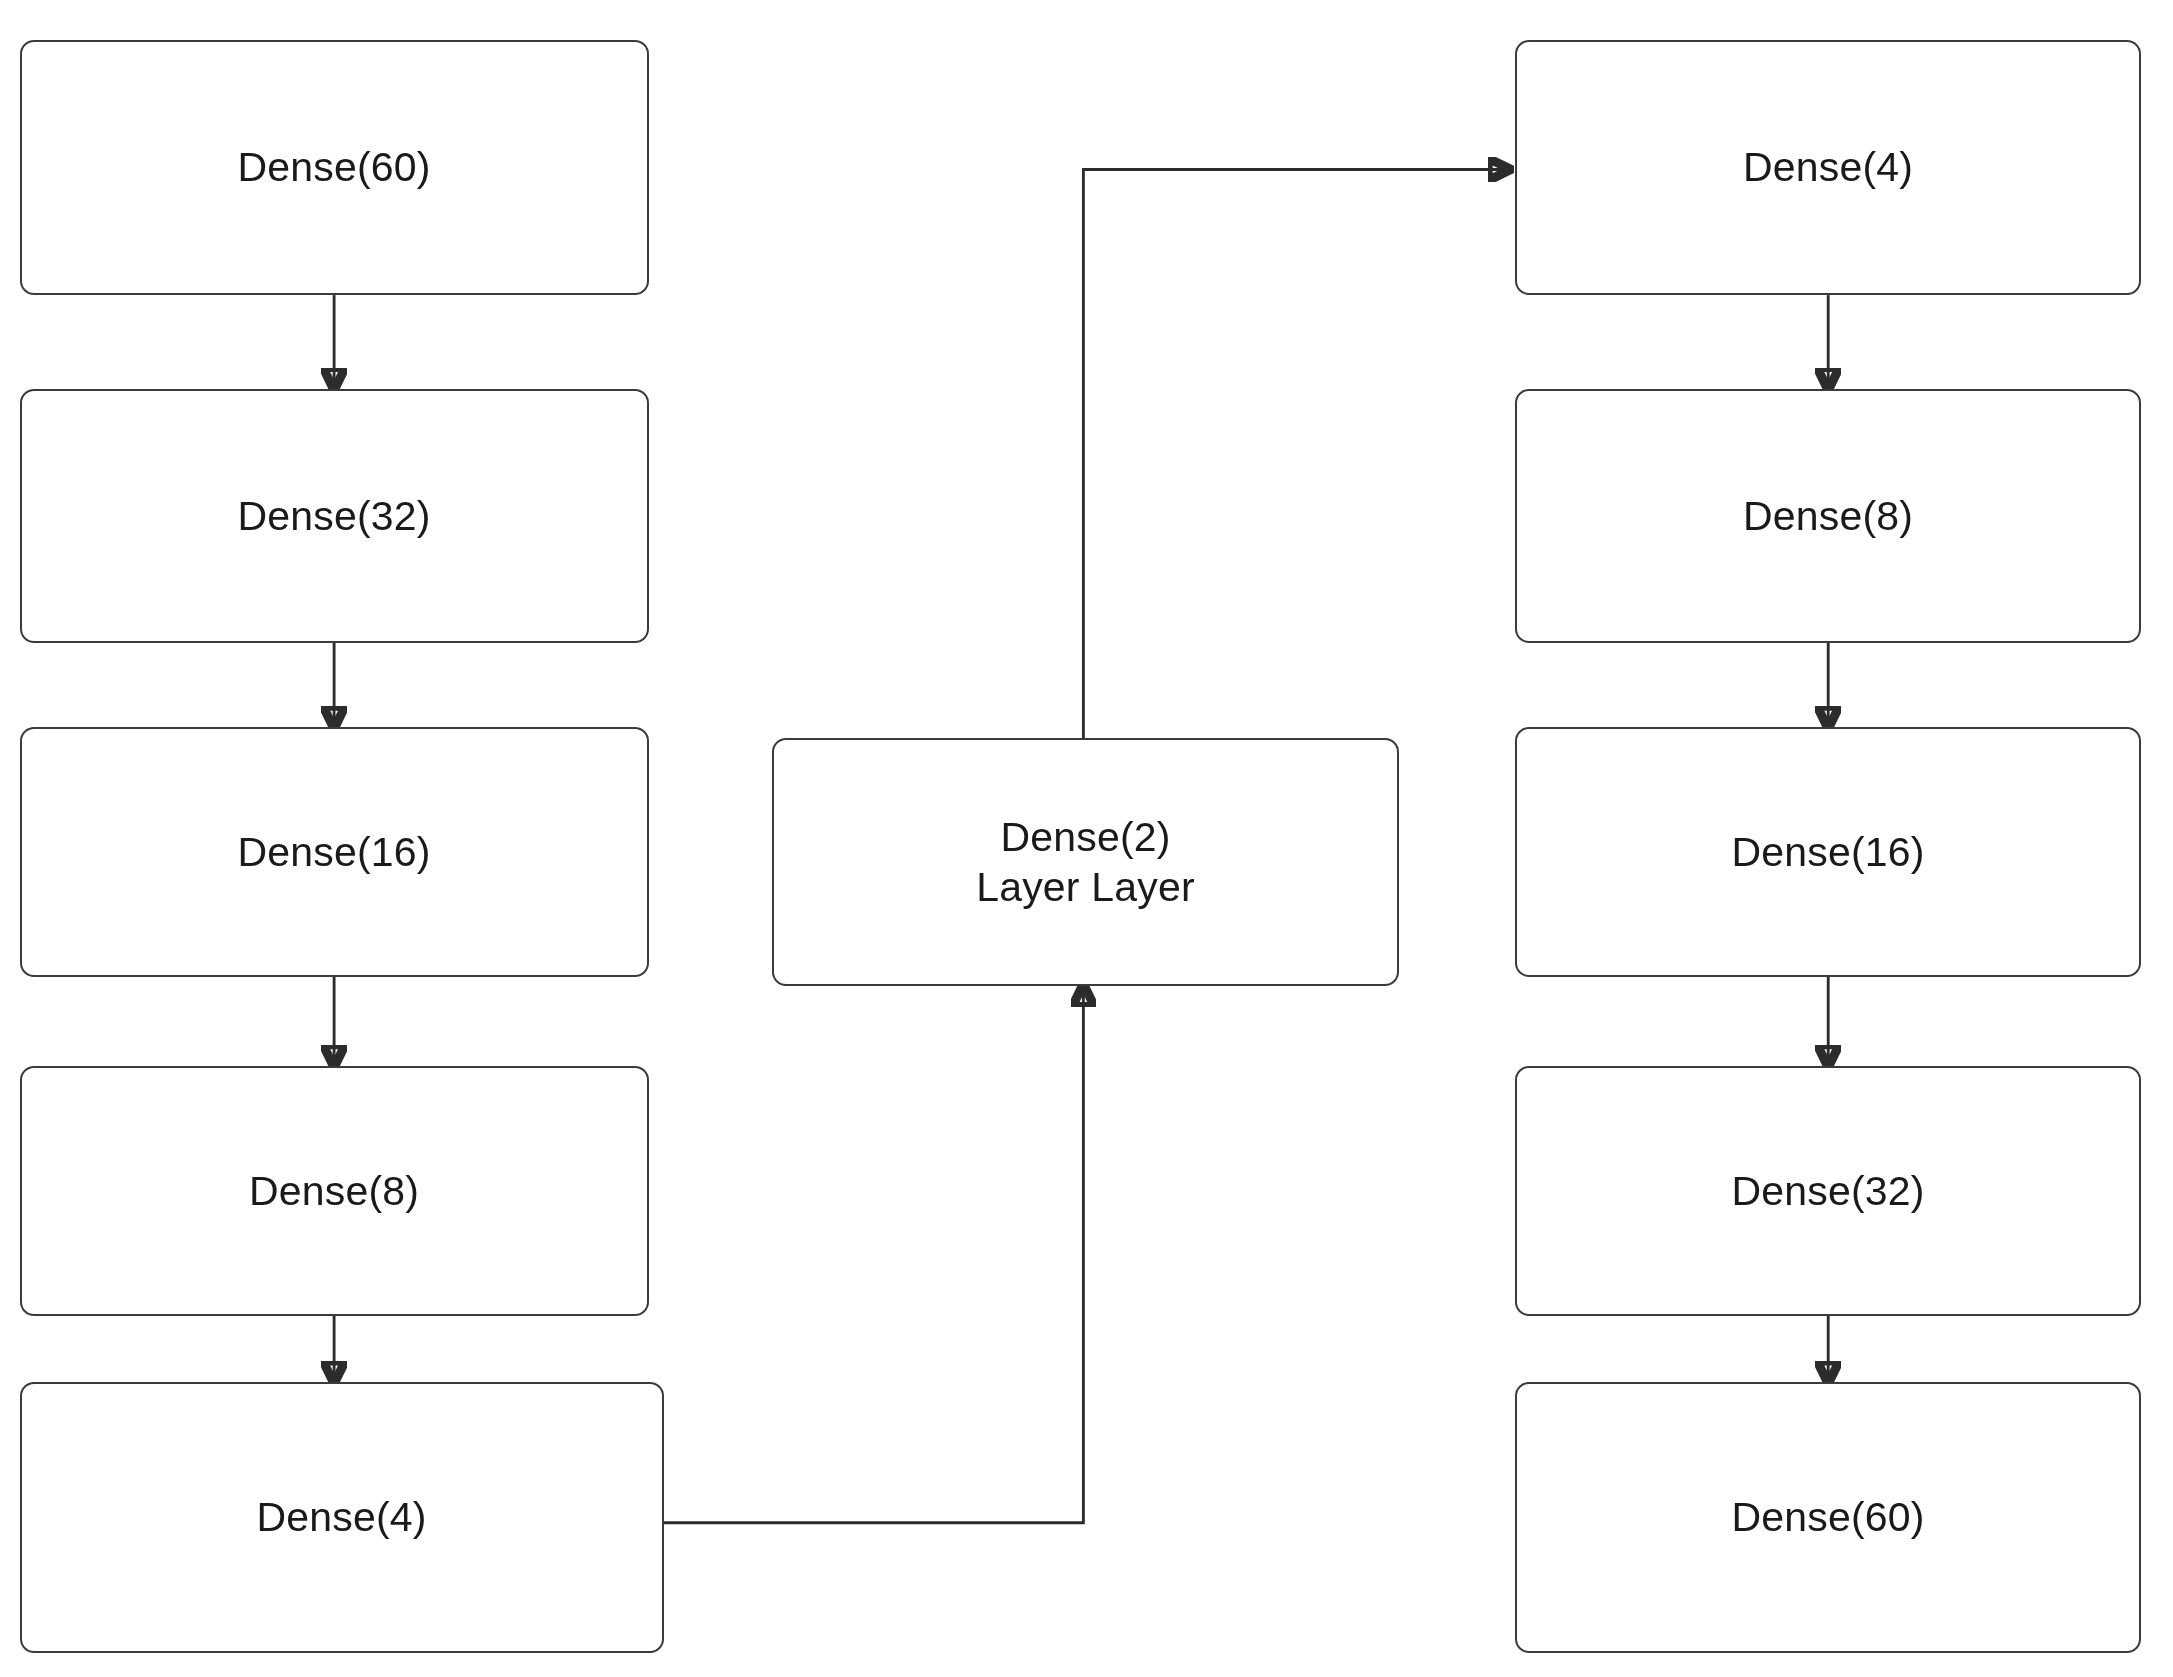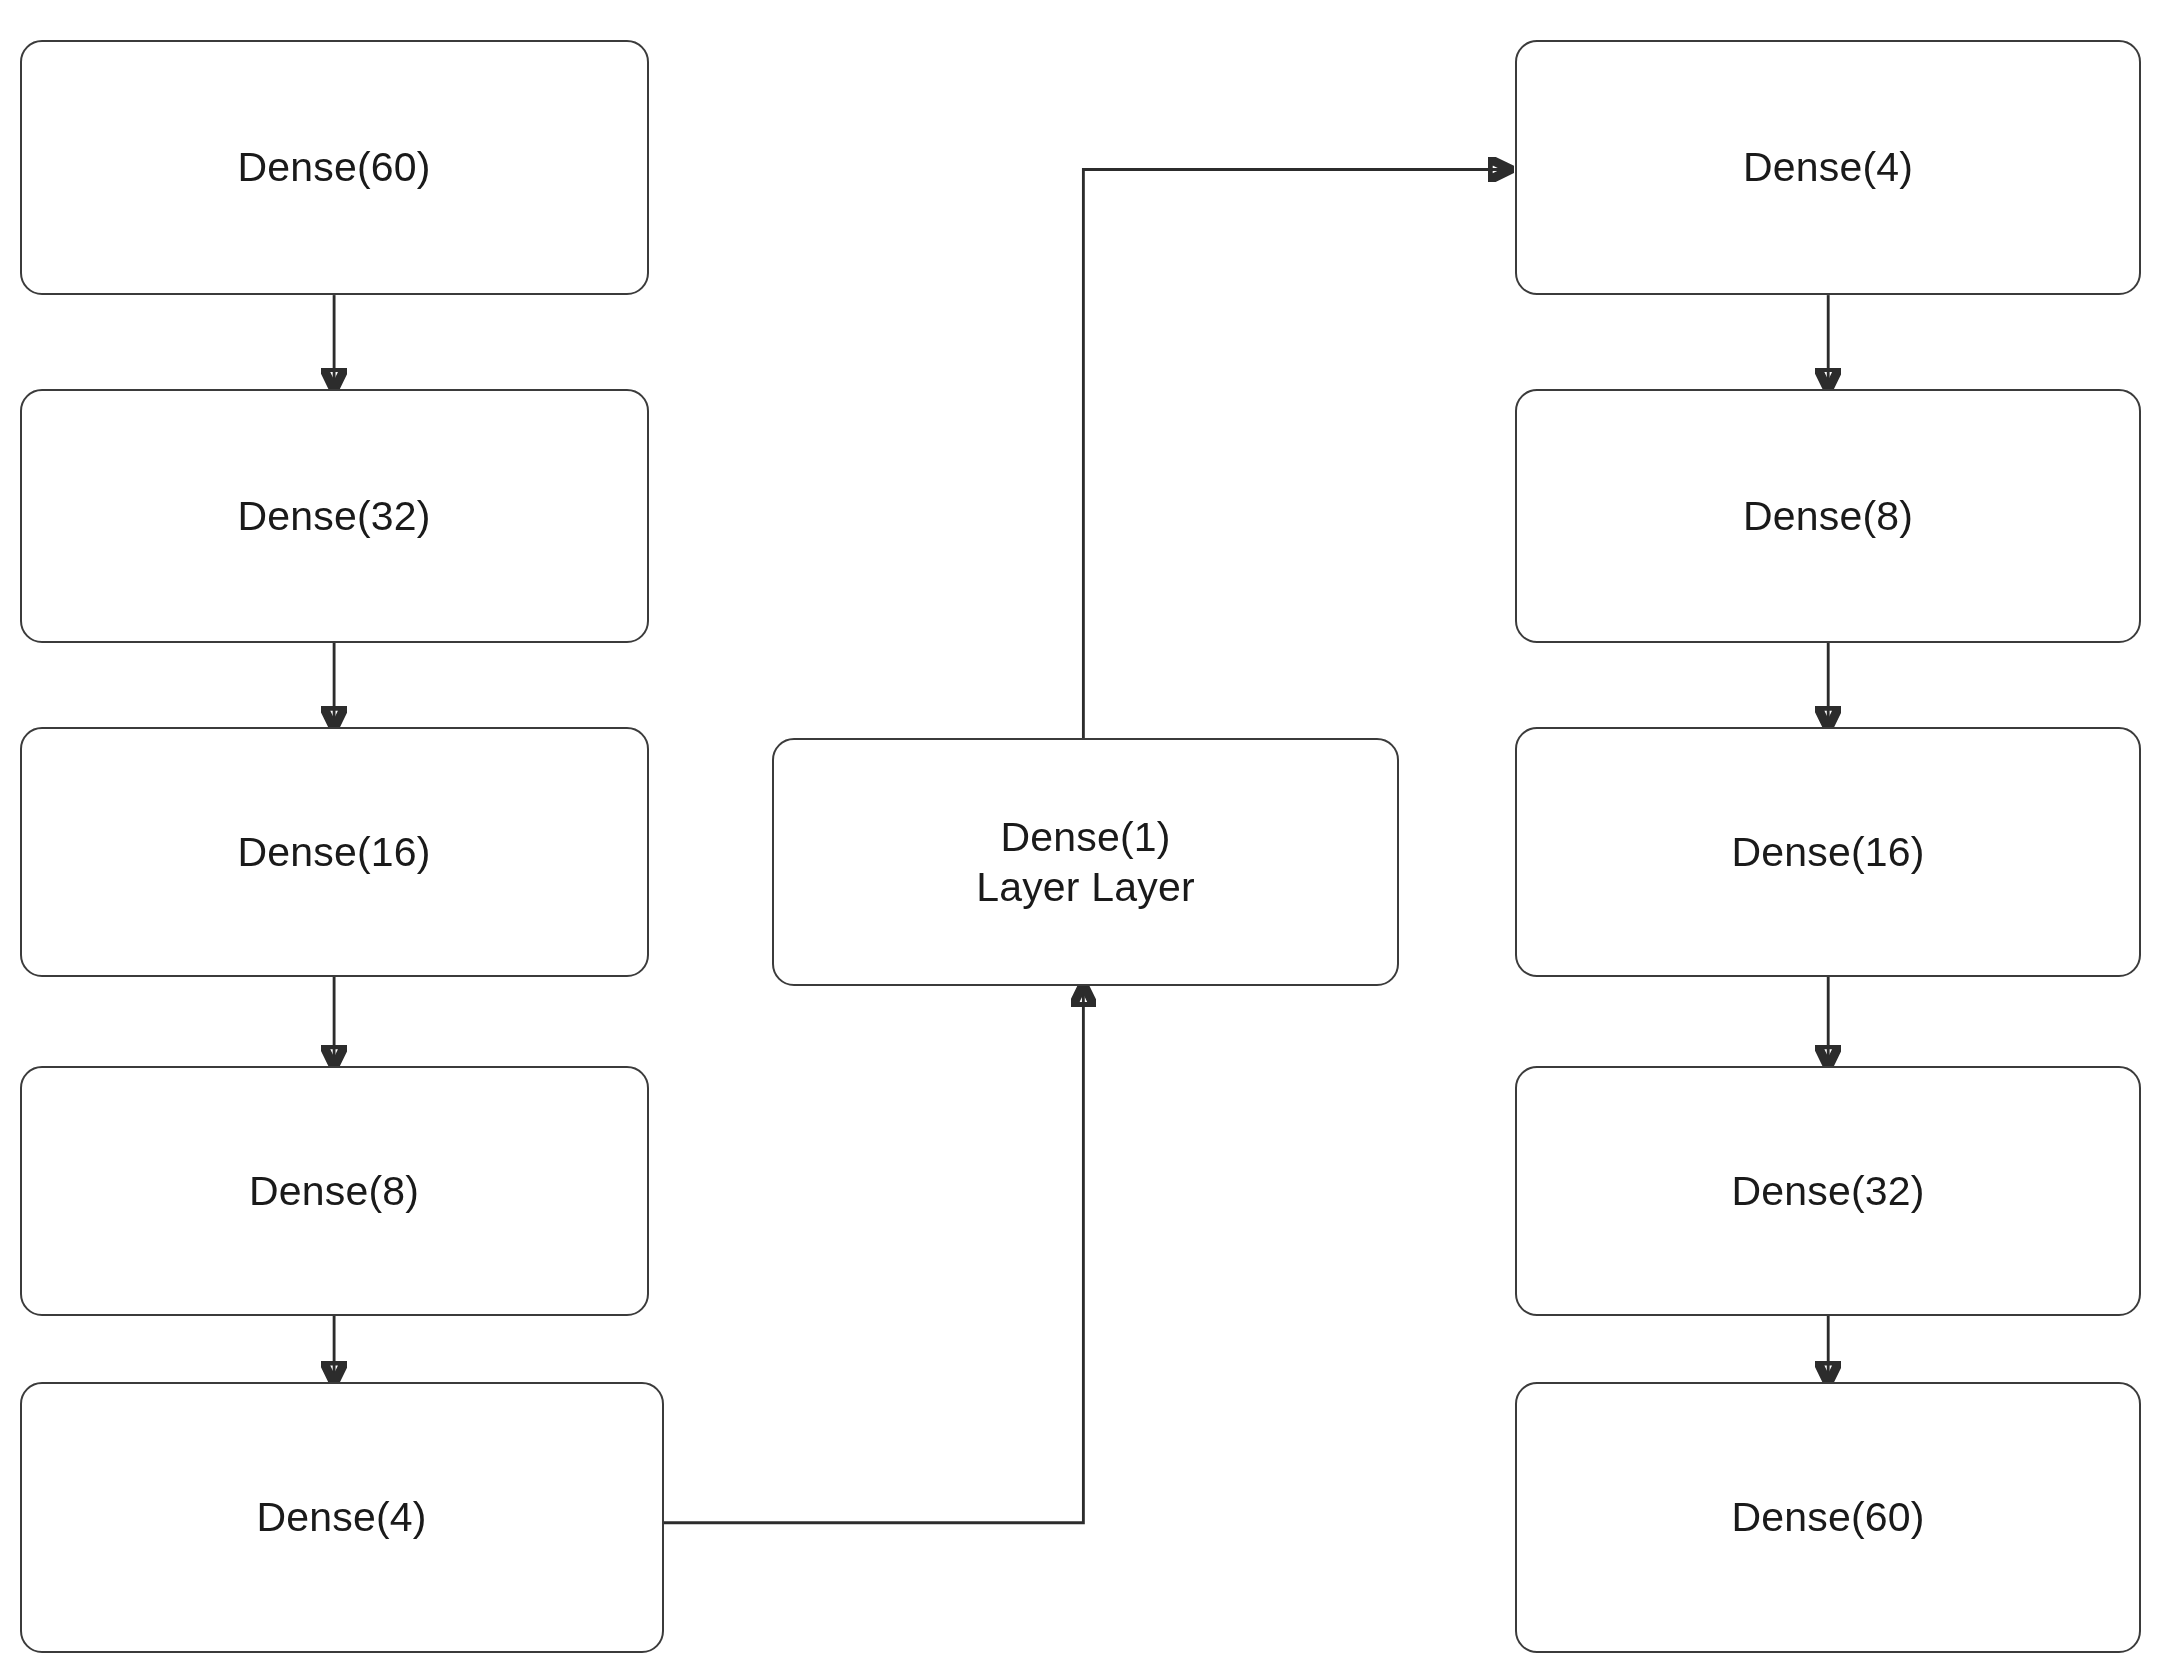--- a/index.html
+++ b/index.html
@@ -16,21 +16,21 @@
     width: 2173px;
     height: 1678px;
     background: #ffffff;
     overflow: hidden;
   }
   .node {
     position: absolute;
     box-sizing: border-box;
     background: #ffffff;
     border: 2.7px solid #3b3b3b;
-    border-radius: 22px;
+    border-radius: 14px;
     display: flex;
     flex-direction: column;
     align-items: center;
     justify-content: center;
     color: #1a1a1a;
     font-size: 41px;
     line-height: 1.22;
     font-weight: 400;
     letter-spacing: 0.2px;
     text-align: right;
@@ -95,21 +95,21 @@
 
   <div class="node" style="left:19.6px; top:1066px; width:629px; height:250px;">
     <span>Dense(8)</span>
   </div>
 
   <div class="node" style="left:19.6px; top:1382px; width:644px; height:271px;">
     <span>Dense(4)</span>
   </div>
 
   <div class="node" style="left:772px; top:738px; width:627px; height:248px;">
-    <span>Dense(1)</span>
+    <span>Dense(2)</span>
     <span class="line2">Layer Layer</span>
   </div>
 
   <div class="node" style="left:1515px; top:40px; width:626px; height:255px;">
     <span>Dense(4)</span>
   </div>
 
   <div class="node" style="left:1515px; top:389px; width:626px; height:254px;">
     <span>Dense(8)</span>
   </div>

